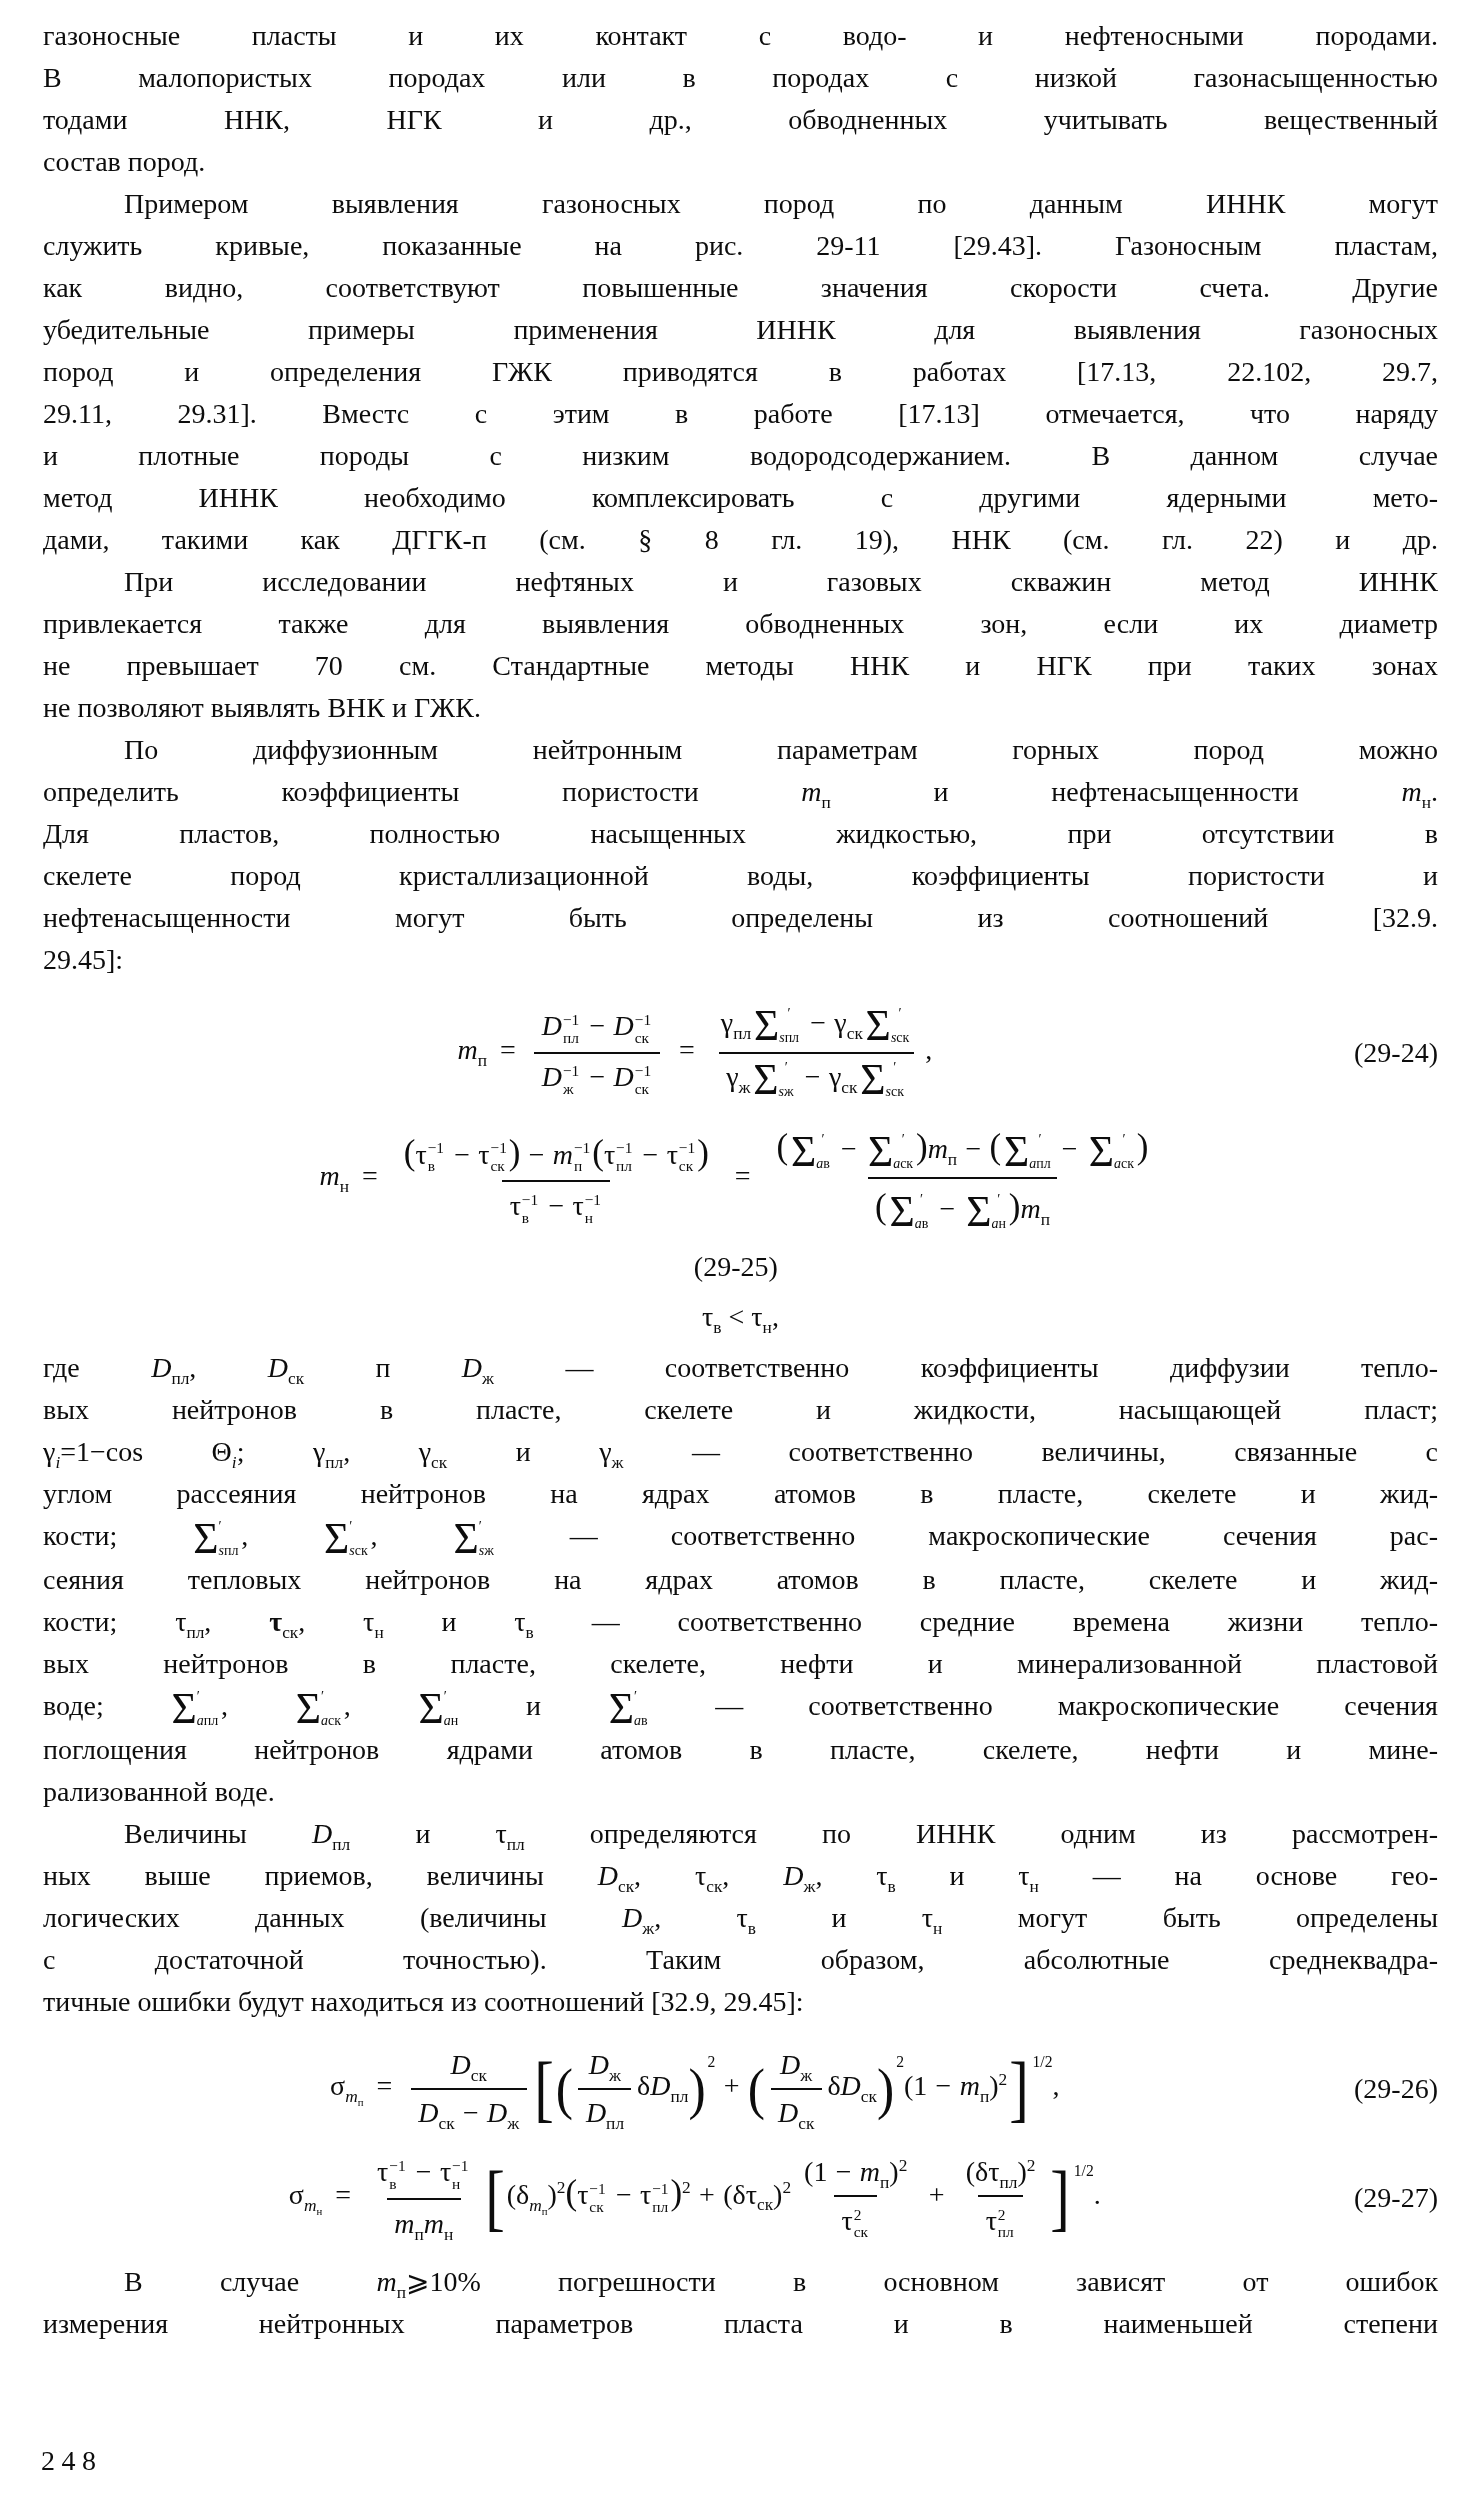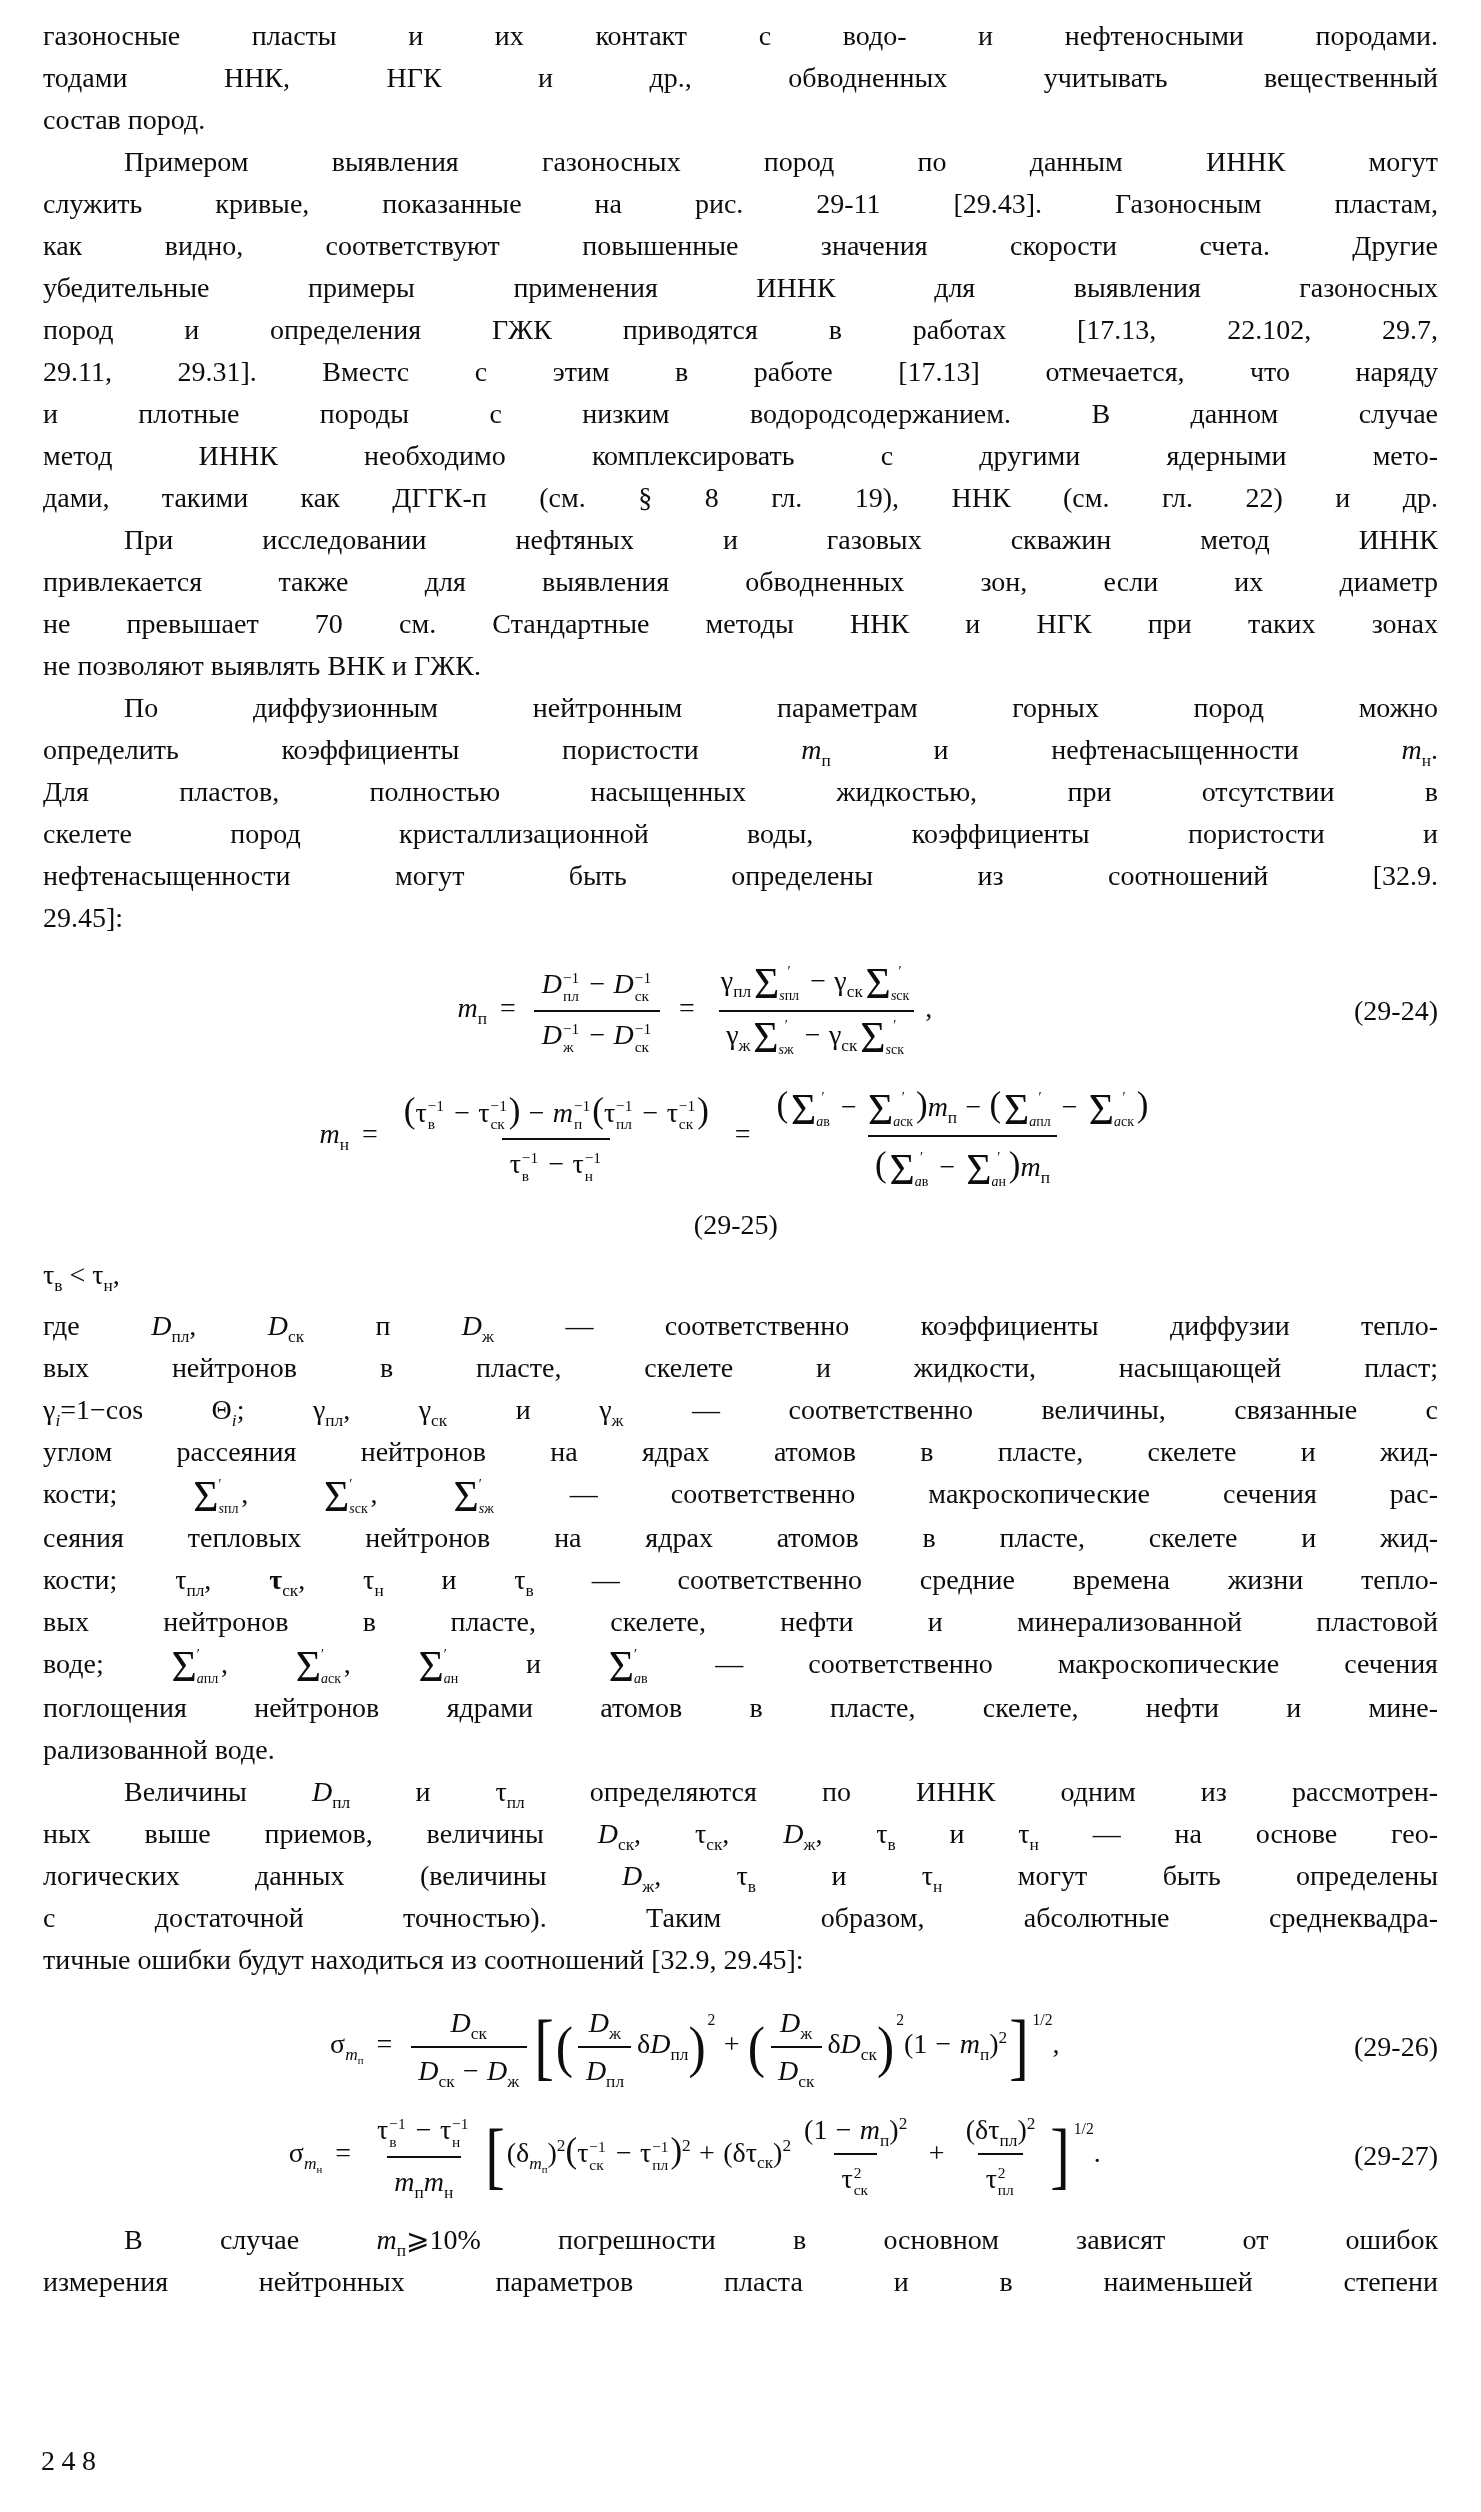--- a/index.html
+++ b/index.html
@@ -28,21 +28,21 @@
   .equation {
     display:flex; align-items:center;
     margin:24px 0 20.4px 0;
     line-height:1.25;
   }
   .eq-body { flex:1; text-align:center; white-space:nowrap; }
   .eq-num { flex:0 0 auto; margin-left:7.4px;text-align:center; }
   .eq-block { margin:24px 0 9.3px 0; line-height:1.25; }
   .eq-center { text-align:center; white-space:nowrap; }
   .eq-num-line { text-align:center; margin:16.7px 9.3px 0 0; }
-  .eq-cond { text-align:left; margin:15px 0 13px 0; }
+  .eq-cond { text-align:center; margin:15px 0 13px 0; }
 
   .rel { margin:0 13px; }
   .op { margin:0 8.3px; }
   .fr { display:inline-flex; flex-direction:column; align-items:center; vertical-align:middle; margin:0 5.6px; text-align:center; }
   .fr .nu { display:block; padding:0 7.4px 5.6px 7.4px; }
   .fr .de { display:block; padding:5.6px 7.4px 0 7.4px; border-top:2.3px solid #0d0d0d; }
   .vss { display:inline-flex; flex-direction:column; align-items:flex-start; font-size:0.55em; line-height:1.15; vertical-align:middle; margin:0 1.9px 0 0.9px; }
   .vss span { display:block; }
   .sg { display:inline-flex; vertical-align:middle; margin:0 2.8px; }
   .sg .sum { font-size:1.55em; line-height:0.95; font-style:normal; }
@@ -54,20 +54,21 @@
   .lsub { font-size:0.62em; }
   .page-number { position:absolute; left:41px; top:2440px; letter-spacing:6.5px; }
 </style>
 </head>
 <body>
 
 <div class="page">
 
   <p class="para">
       <span class="ln">газоносные пласты и их контакт с водо- и нефтеносными породами.</span>
+      <span class="ln">В малопористых породах или в породах с низкой газонасыщенностью</span>
       <span class="ln">тодами ННК, НГК и др., обводненных учитывать вещественный</span>
       <span class="ln last">состав пород.</span>
     </p>
 
   <p class="para">
       <span class="ln ind">Примером выявления газоносных пород по данным ИННК могут</span>
       <span class="ln">служить кривые, показанные на рис. 29-11 [29.43]. Газоносным пластам,</span>
       <span class="ln">как видно, соответствуют повышенные значения скорости счета. Другие</span>
       <span class="ln">убедительные примеры применения ИННК для выявления газоносных</span>
       <span class="ln">пород и определения ГЖК приводятся в работах [17.13, 22.102, 29.7,</span>

